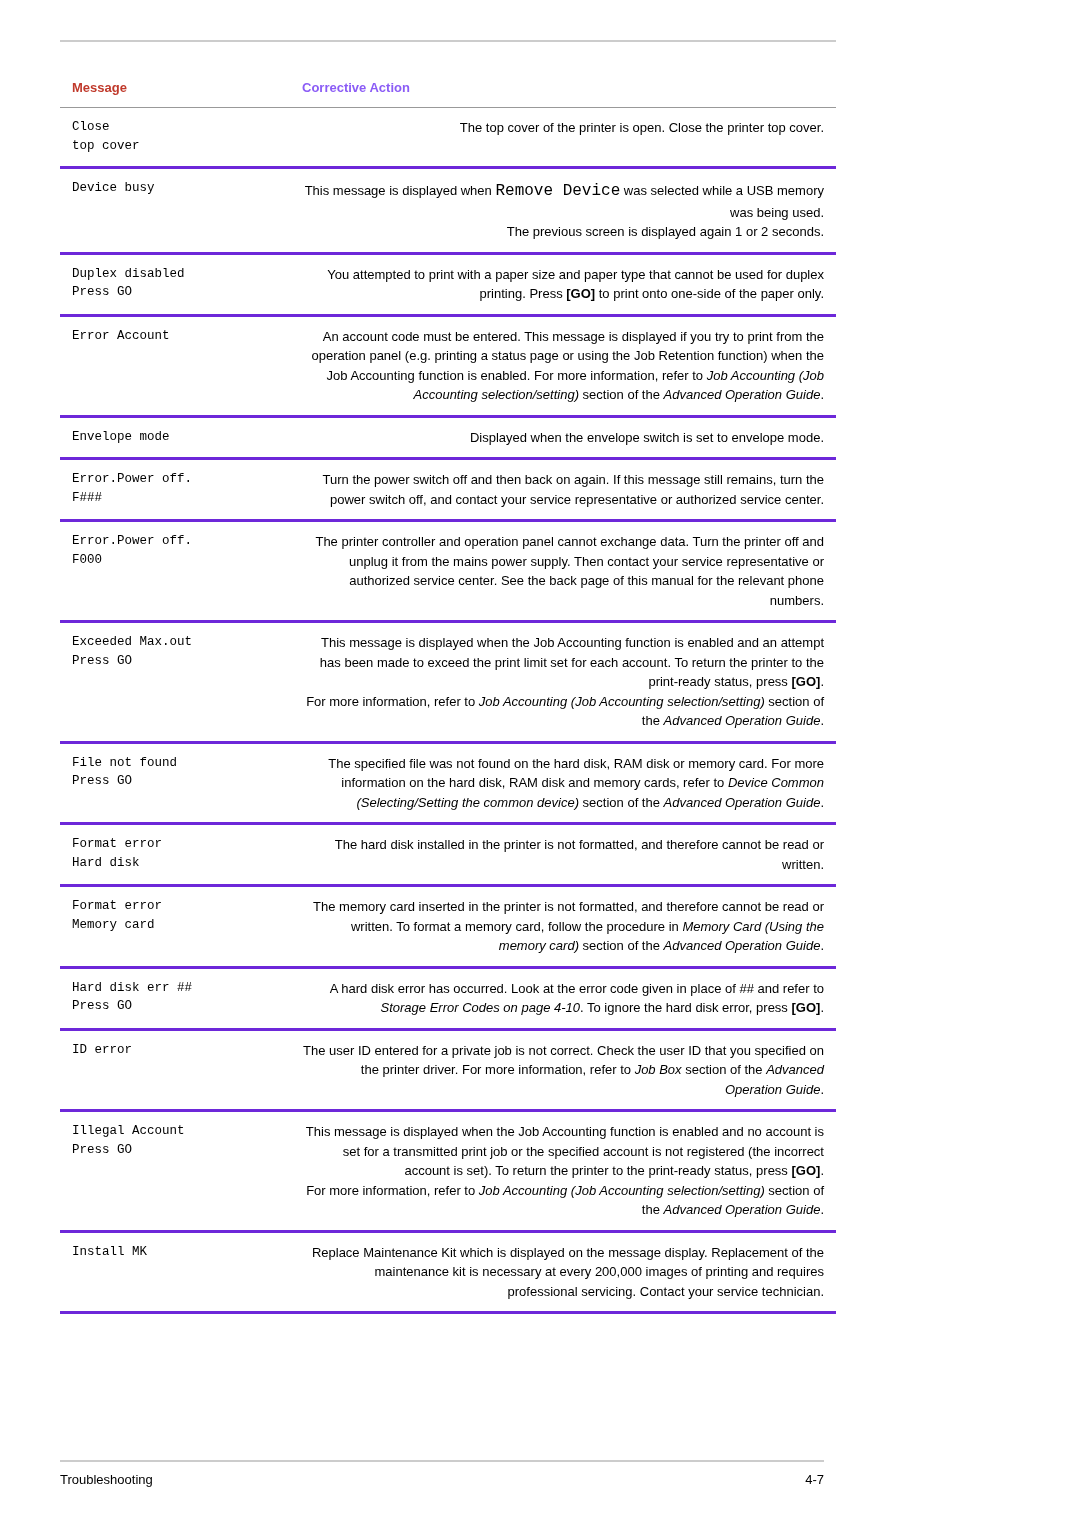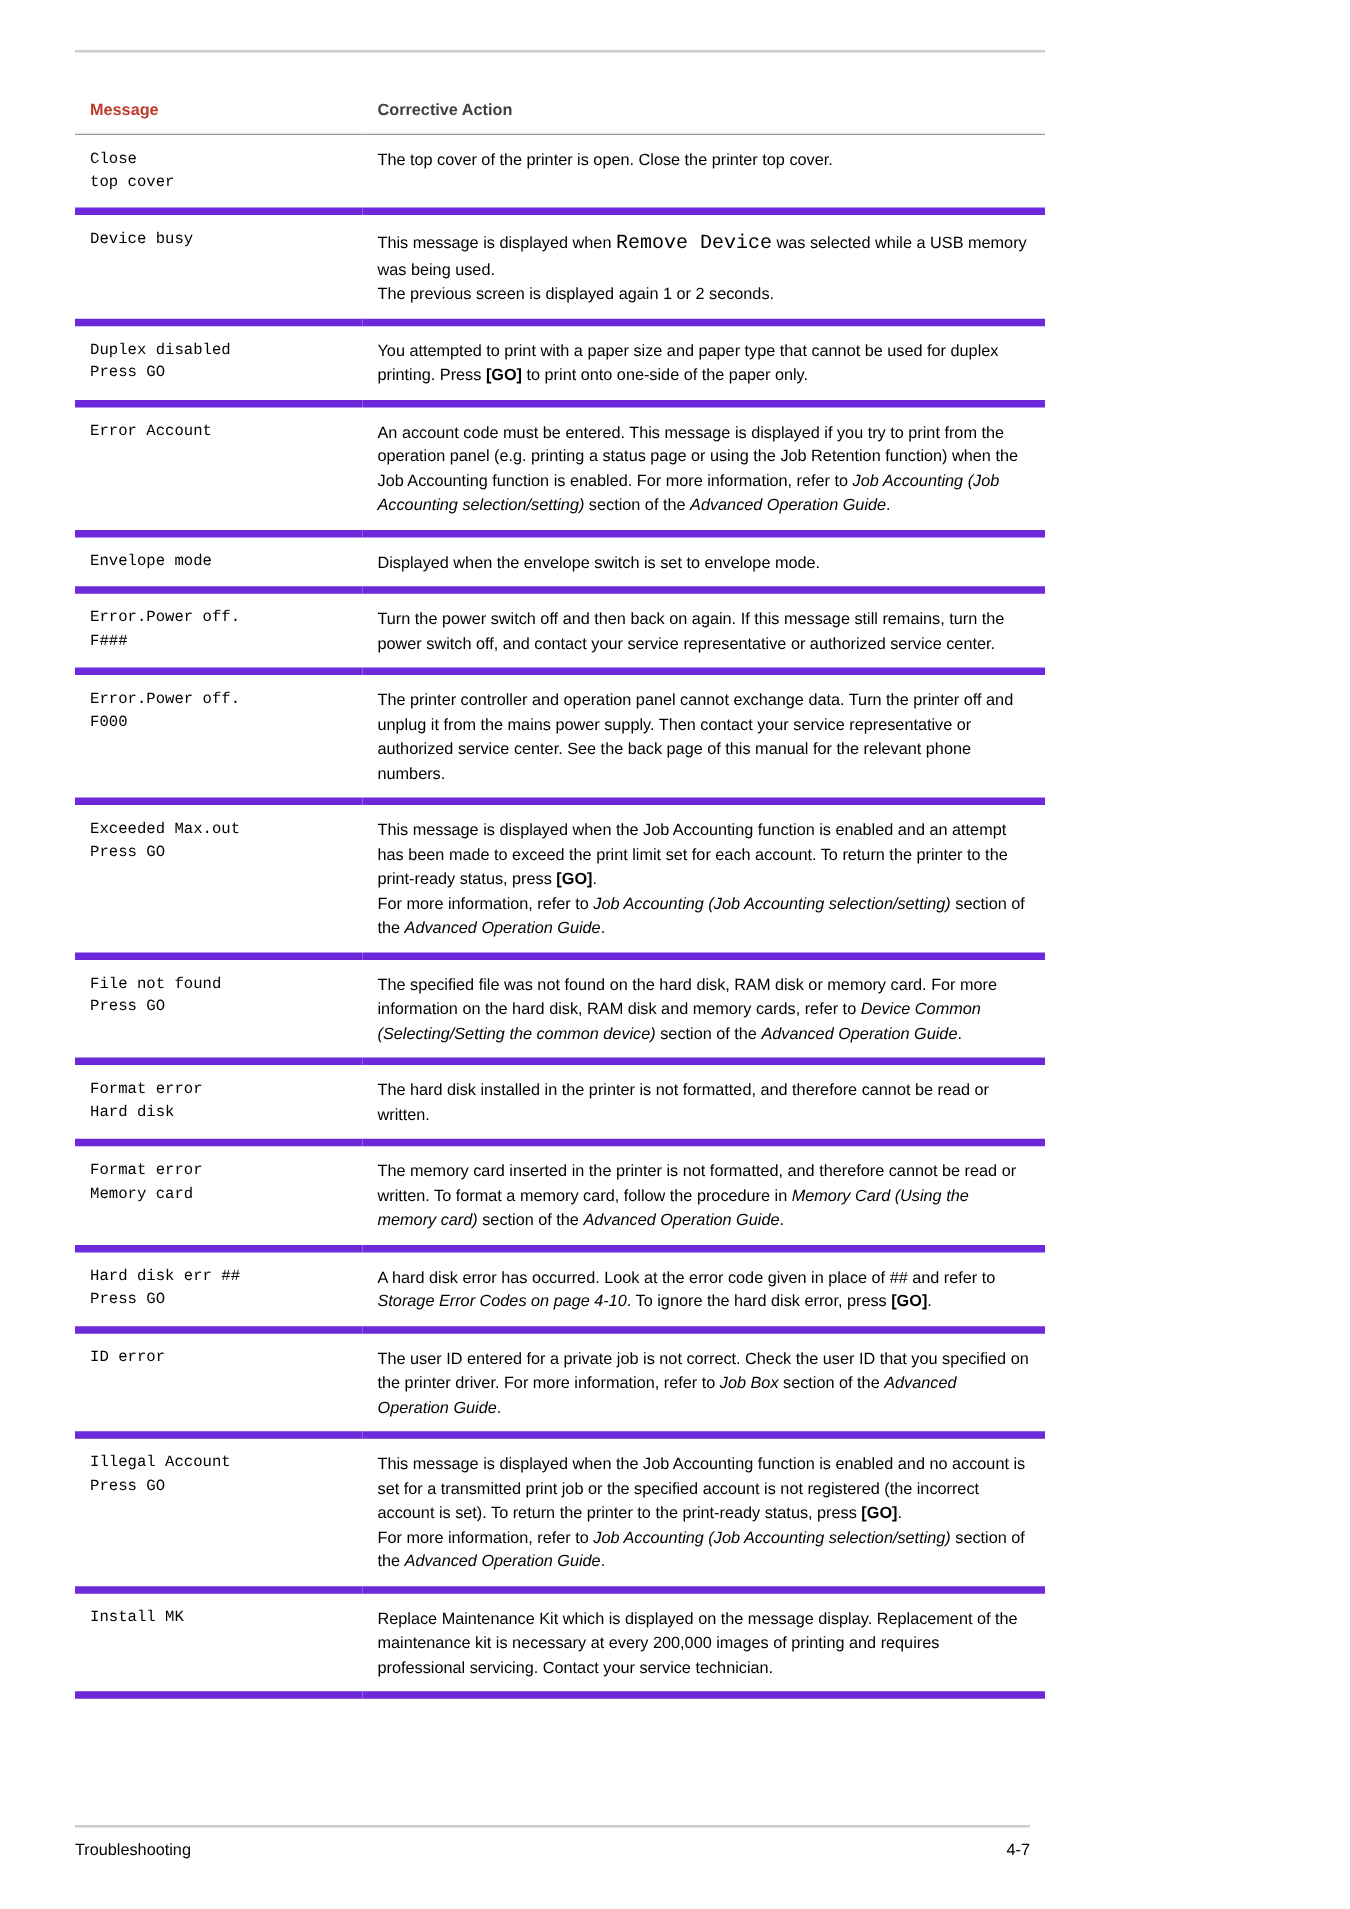--- a/index.html
+++ b/index.html
@@ -30,38 +30,39 @@
       padding: 8px 12px 12px 12px;
       border-bottom: 1px solid #999;
       font-size: 13px;
       font-weight: bold;
     }
     th.col-message {
       color: #c0392b;
       width: 230px;
     }
     th.col-action {
-      color: #404040;
+      color: #8b5cf6;
       margin-top: 32px;
     }
     tbody tr td {
       vertical-align: top;
       padding: 10px 12px;
-      border-bottom: 6px solid #6d28d9;
+      border-bottom: 3px solid #6d28d9;
       font-size: 13px;
       line-height: 1.5;
     }
     td.message-cell {
       font-family: 'Courier New', Courier, monospace;
       font-size: 12.5px;
       width: 230px;
       color: #000;
     }
     td.action-cell {
       color: #000;
+      text-align: right;
     }
     td.action-cell em {
       font-style: italic;
     }
     td.action-cell strong {
       font-weight: bold;
     }
     .footer {
       position: absolute;
       bottom: 40px;

